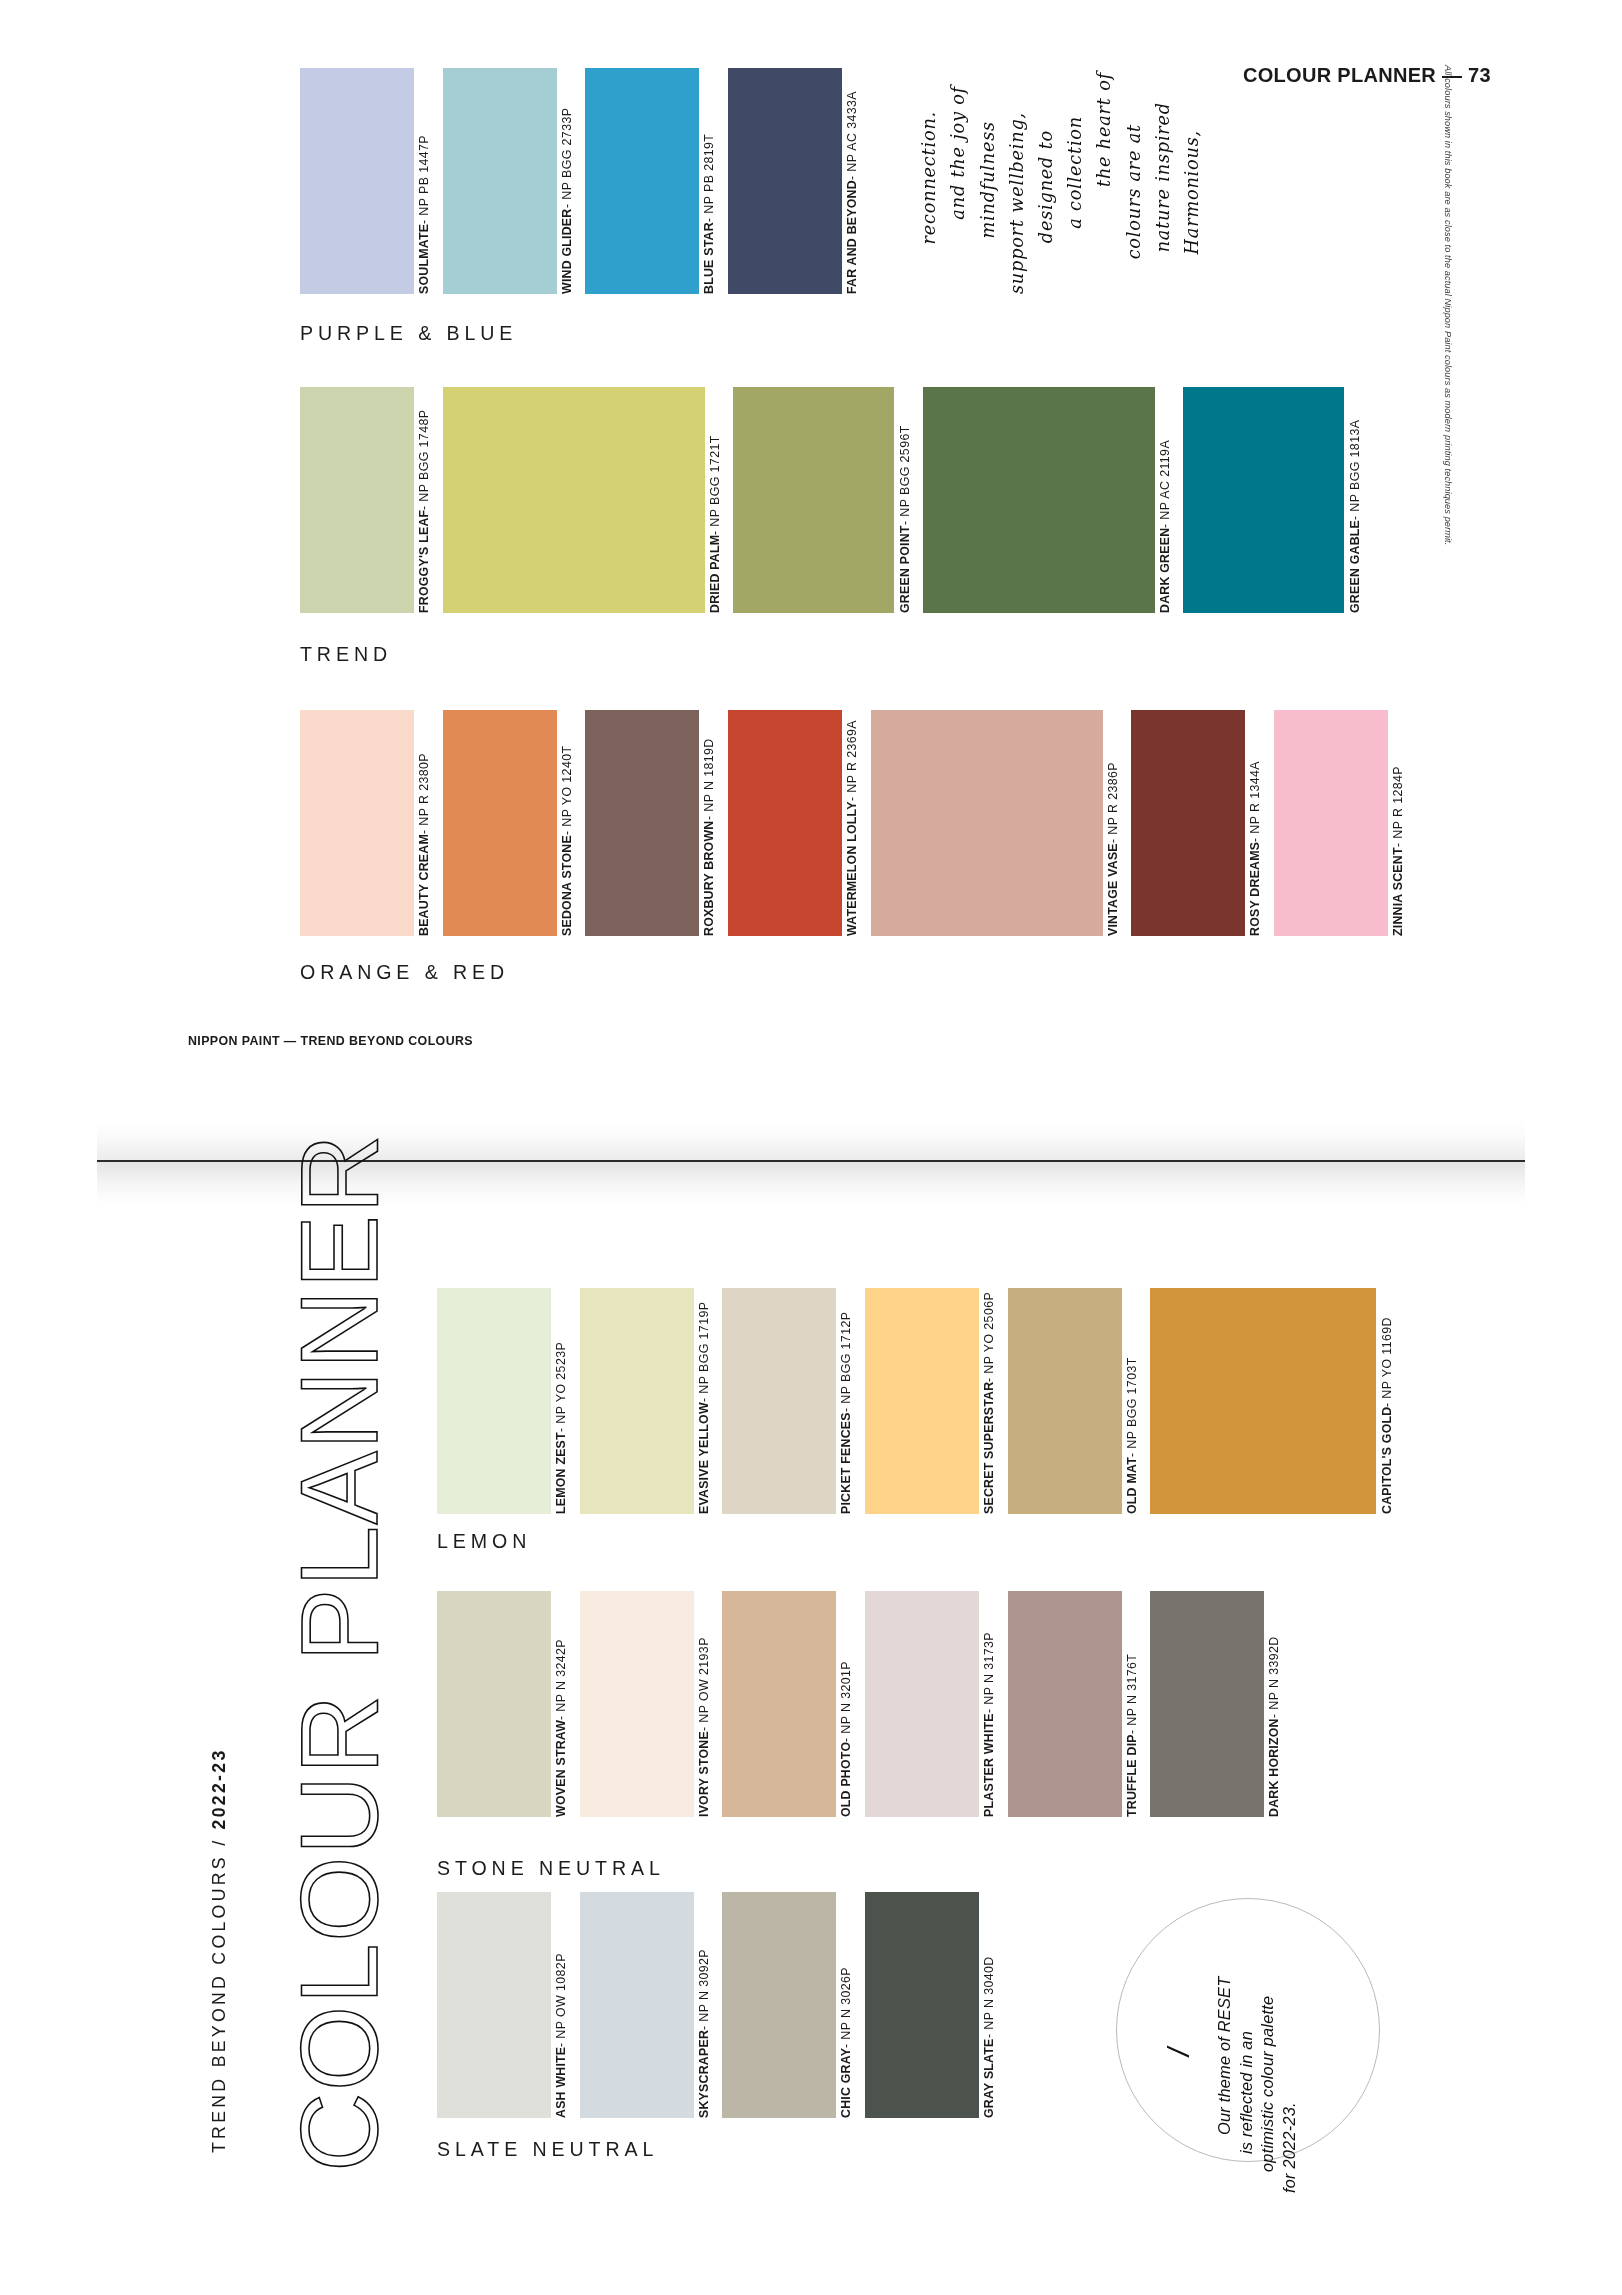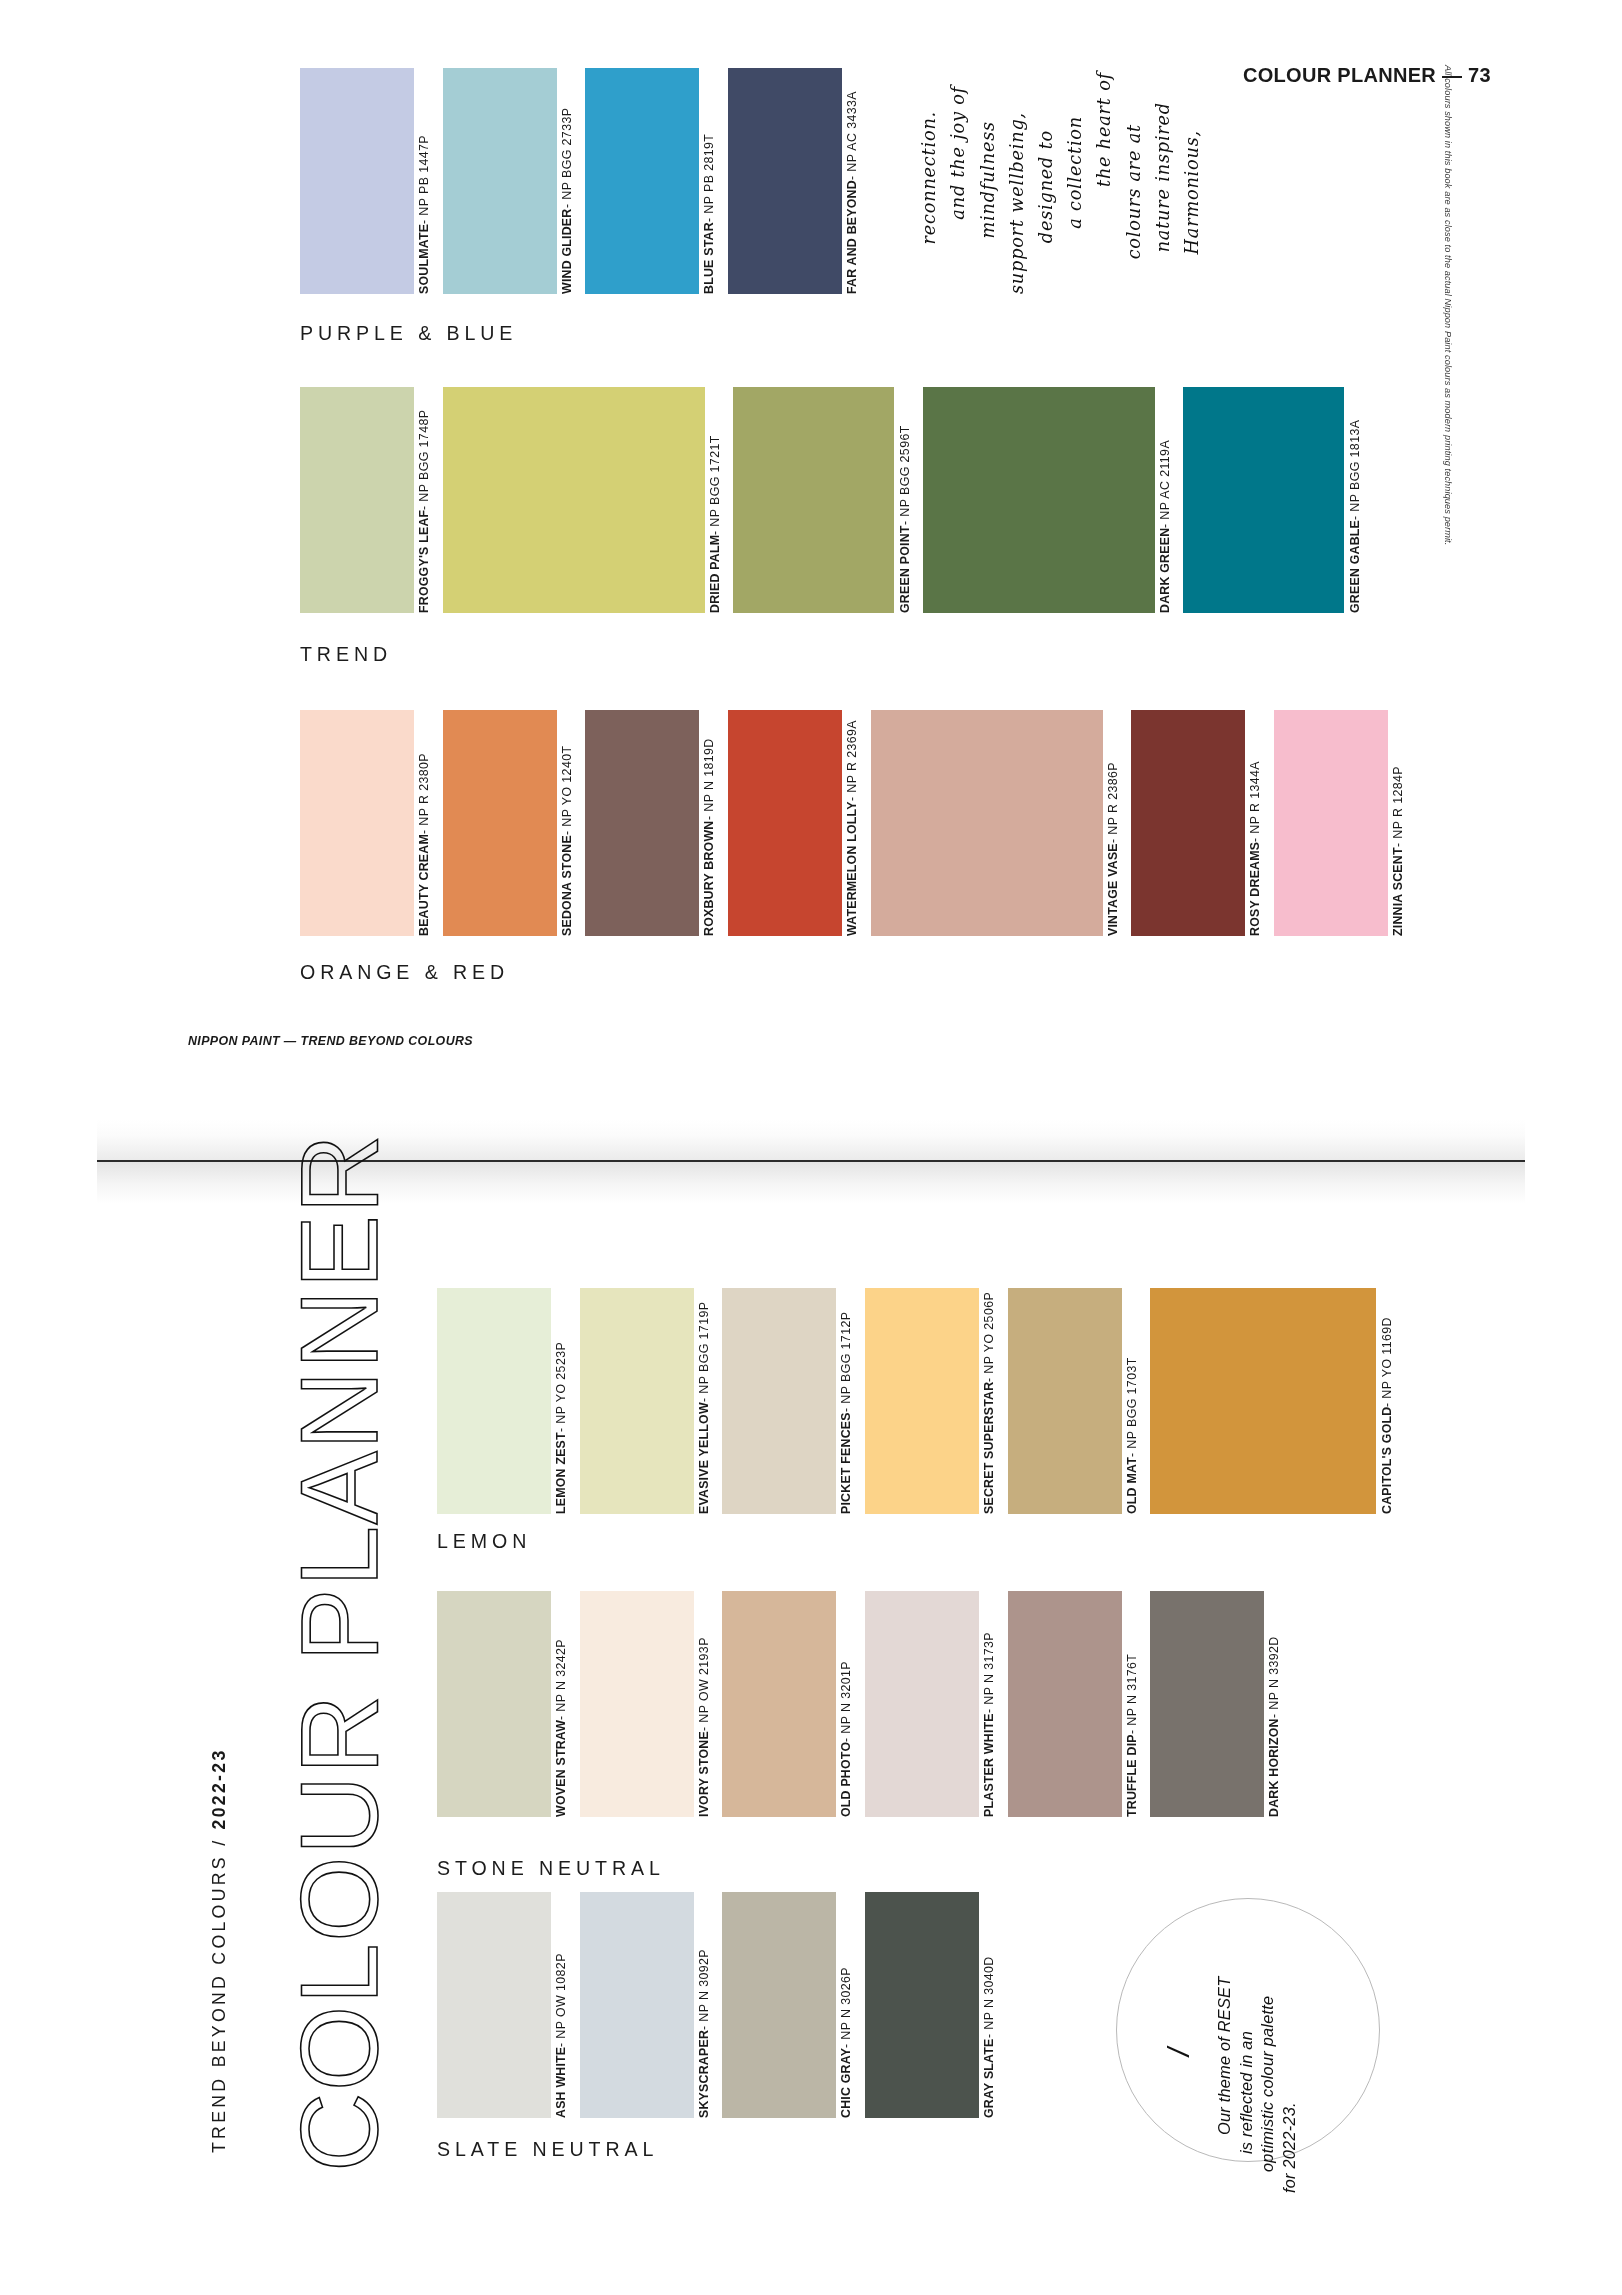--- a/index.html
+++ b/index.html
@@ -107,21 +107,21 @@
       <div class="hand-line" style="margin-top: 59px;">colours are at</div>
       <div class="hand-line" style="margin-top: 6.5px;">the heart of</div>
       <div class="hand-line" style="margin-top: 51px;">a collection</div>
       <div class="hand-line" style="margin-top: 65px;">designed to</div>
       <div class="hand-line" style="margin-top: 47px;">support wellbeing,</div>
       <div class="hand-line" style="margin-top: 56px;">mindfulness</div>
       <div class="hand-line" style="margin-top: 21px;">and the joy of</div>
       <div class="hand-line" style="margin-top: 46px;">reconnection.</div>
     </div>
 
-  <div class="footer-note" style="left:188px;top:1034px;font-style:italic;">NIPPON PAINT — TREND BEYOND COLOURS</div>
+  <div class="footer-note" style="left:188px;top:1034px;">NIPPON PAINT — TREND BEYOND COLOURS</div>
 
   <div id="top-groups">
       <div class="swatch-row" style="left: 300px; top: 68px; height: 226px; width: 537px;">
         <div class="swatch-wrap" style="left: 0px; width: 143px;">
           <div class="swatch" style="background: rgb(196, 203, 228); width: 114px;"></div>
           <div class="swatch-label" style="left: 118px; padding-top: 98px;">
             <span class="nm">SOULMATE</span>
             <span class="code"> - NP PB 1447P</span>
           </div>
         </div>

